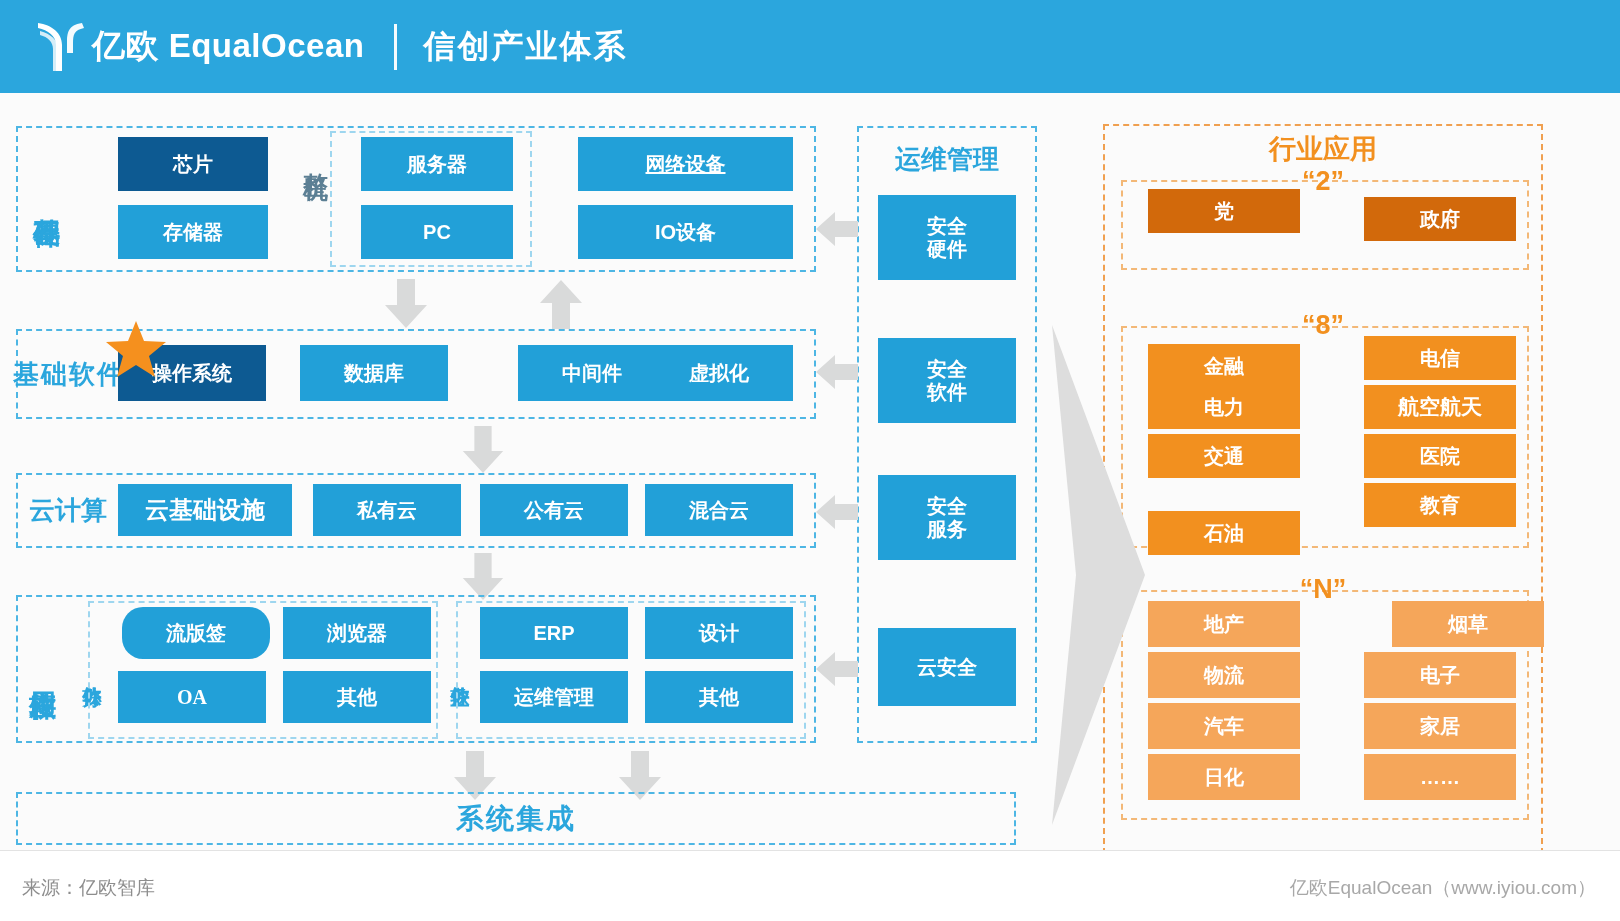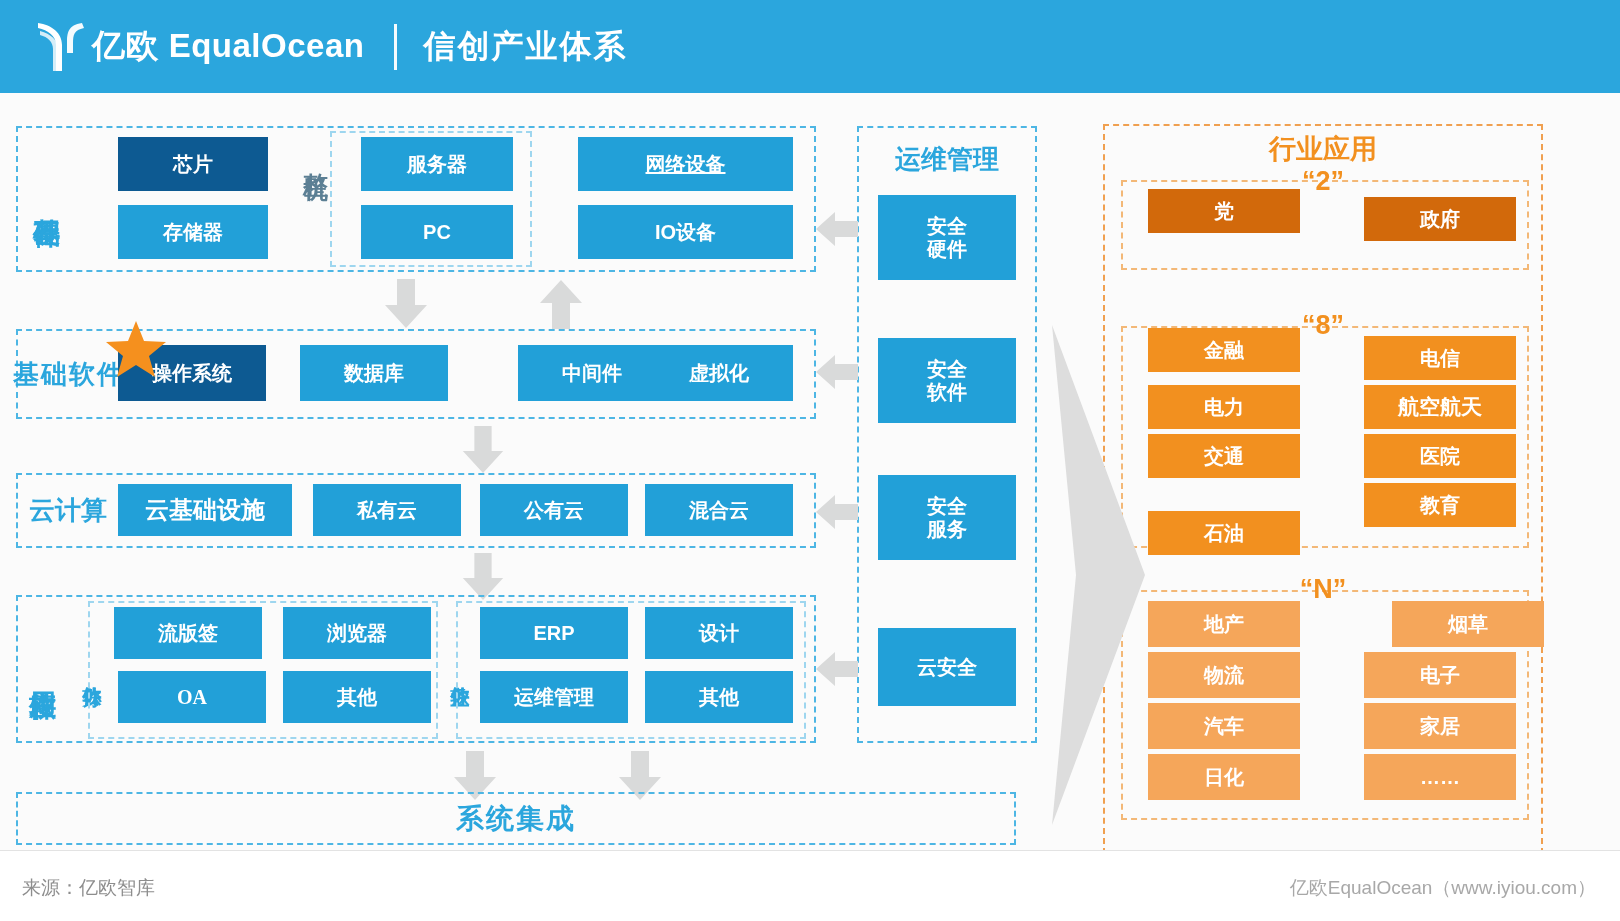--- a/index.html
+++ b/index.html
@@ -208,21 +208,21 @@
   <svg class="arrow" style="left:460px; top:460px; width:46px; height:48px;" viewBox="0 0 46 50">
     <polygon points="14,0 32,0 32,26 44,26 23,49 2,26 14,26" fill="#d9dada"></polygon>
   </svg>
 
   <div class="dgroup" style="left:16px; top:502px; width:800px; height:148px;"></div>
   <div class="rlabel vert" style="left:20px; top:512px; width:44px; height:132px; font-size:27px;">应用软件</div>
 
   <div class="sublabel" style="left:78px; top:516px; width:28px; height:126px;">办公软件</div>
   <div class="dgroup-inner" style="left:88px; top:508px; width:350px; height:138px;"></div>
 
-  <div class="box b-blue" style="left:114px; top:514px; width:148px; height:52px;">流版签</div>
+  <div class="box b-blue" style="left:122px; top:514px; width:148px; height:52px;border-radius:21px;">流版签</div>
   <div class="box b-blue" style="left:283px; top:514px; width:148px; height:52px;">浏览器</div>
   <div class="box b-blue" style="left:118px; top:578px; width:148px; height:52px;font-family:Liberation Serif, serif;">OA</div>
   <div class="box b-blue" style="left:283px; top:578px; width:148px; height:52px;">其他</div>
 
   <div class="sublabel" style="left:446px; top:516px; width:28px; height:126px;">业务软件</div>
   <div class="dgroup-inner" style="left:456px; top:508px; width:350px; height:138px;"></div>
 
   <div class="box b-blue" style="left:480px; top:514px; width:148px; height:52px;">ERP</div>
   <div class="box b-blue" style="left:645px; top:514px; width:148px; height:52px;">设计</div>
   <div class="box b-blue" style="left:480px; top:578px; width:148px; height:52px;">运维管理</div>
@@ -268,21 +268,21 @@
   <div class="otitle" style="left:1103px; top:38px; width:440px; font-size:27px;">行业应用</div>
 
   <div class="dgroup-orange-in" style="left:1121px; top:87px; width:408px; height:90px;"></div>
   <div class="otitle" style="left:1103px; top:73px; width:440px; font-size:27px;">“2”</div>
   <div class="box b-orange-dark" style="left:1148px; top:96px; width:152px; height:44px;">党</div>
   <div class="box b-orange-dark" style="left:1364px; top:96px; width:152px; height:44px;margin-top:8px;">政府</div>
 
   <div class="dgroup-orange-in" style="left:1121px; top:233px; width:408px; height:222px;"></div>
   <div class="otitle" style="left:1103px; top:217px; width:440px; font-size:27px;">“8”</div>
 
-  <div class="box b-orange" style="left:1148px; top:235px; width:152px; height:44px;">金融</div>
+  <div class="box b-orange" style="left:1148px; top:251px; width:152px; height:44px;">金融</div>
   <div class="box b-orange" style="left:1148px; top:292px; width:152px; height:44px;">电力</div>
   <div class="box b-orange" style="left:1148px; top:341px; width:152px; height:44px;">交通</div>
   <div class="box b-orange" style="left:1148px; top:390px; width:152px; height:44px;margin-top:28px;">石油</div>
 
   <div class="box b-orange" style="left:1364px; top:243px; width:152px; height:44px;">电信</div>
   <div class="box b-orange" style="left:1364px; top:292px; width:152px; height:44px; font-size:21px;">航空航天</div>
   <div class="box b-orange" style="left:1364px; top:341px; width:152px; height:44px;">医院</div>
   <div class="box b-orange" style="left:1364px; top:390px; width:152px; height:44px;">教育</div>
 
   <div class="dgroup-orange-in" style="left:1121px; top:497px; width:408px; height:230px;"></div>

